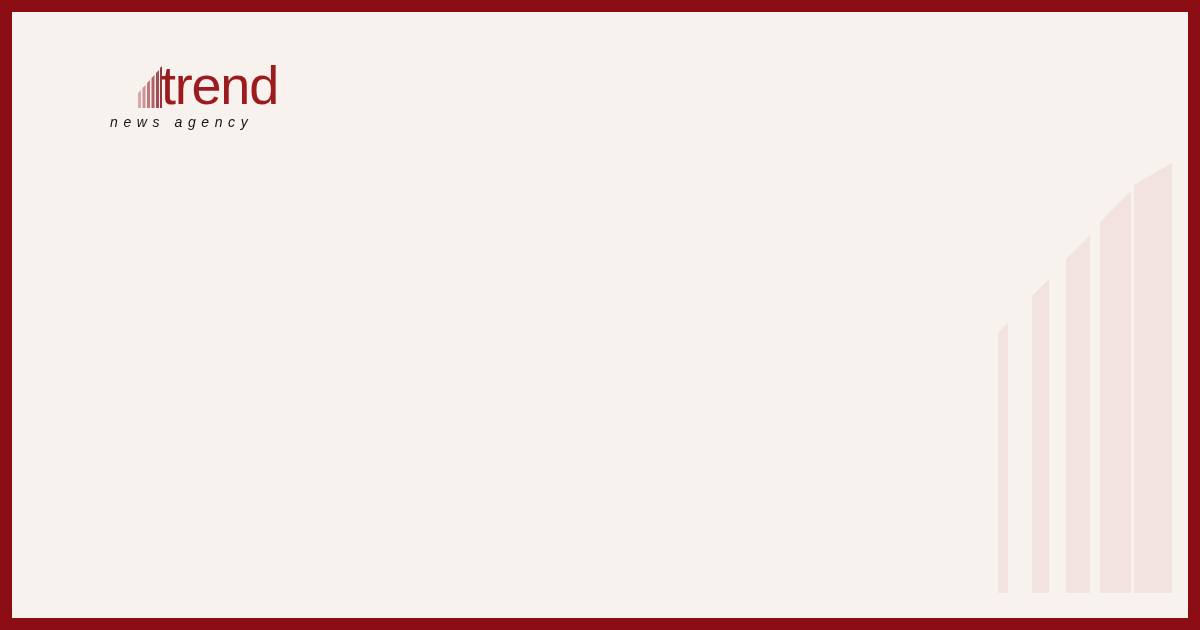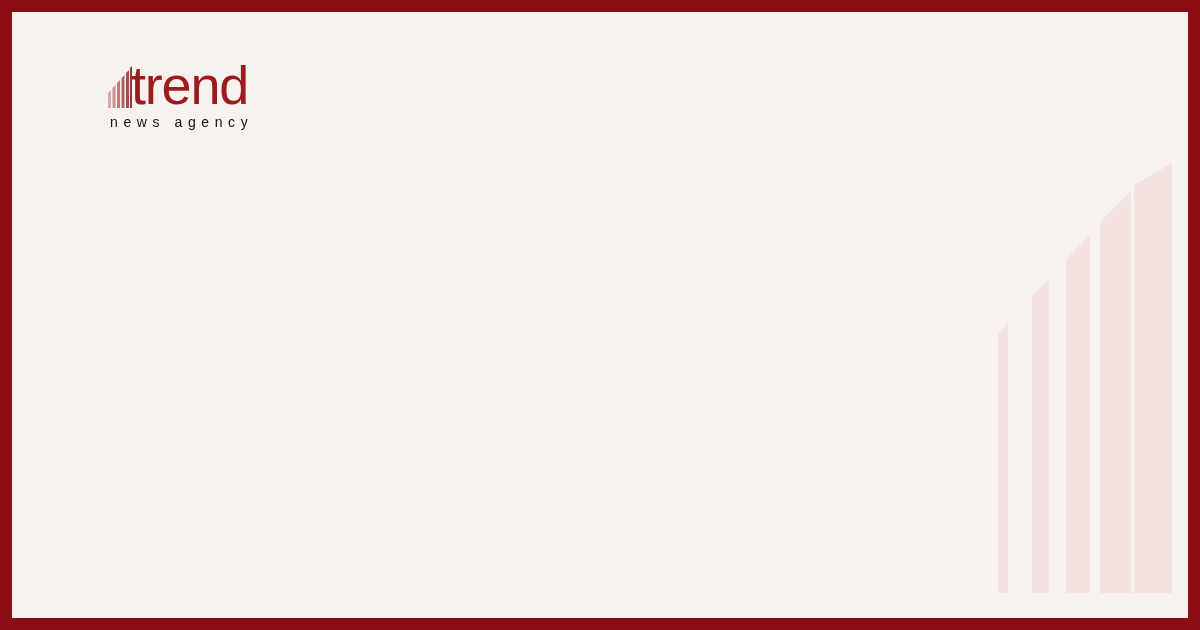--- a/index.html
+++ b/index.html
@@ -40,20 +40,21 @@
   .logo {
     position: absolute;
     left: 96px;
     top: 42px;
     width: 170px;
   }
   .logo-row {
     display: flex;
     align-items: flex-end;
     height: 54px;
+    justify-content: flex-end;
   }
   .logo-mark {
     display: block;
     width: 24px;
     height: 46px;
     margin-right: 1px;
   }
   .logo-word {
     font-family: "Liberation Sans", sans-serif;
     font-size: 54px;
@@ -65,20 +66,21 @@
   }
   .logo-sub {
     margin-top: 6px;
     margin-left: 2px;
     font-family: "Liberation Sans", sans-serif;
     font-size: 14px;
     font-weight: 400;
     letter-spacing: 5.6px;
     color: #141414;
     white-space: nowrap;
+    font-style: italic;
   }
 
   
   .headline {
     position: absolute;
     left: 96px;
     top: 295px;
     width: 880px;
     font-family: "Liberation Sans", sans-serif;
     font-size: 40px;

